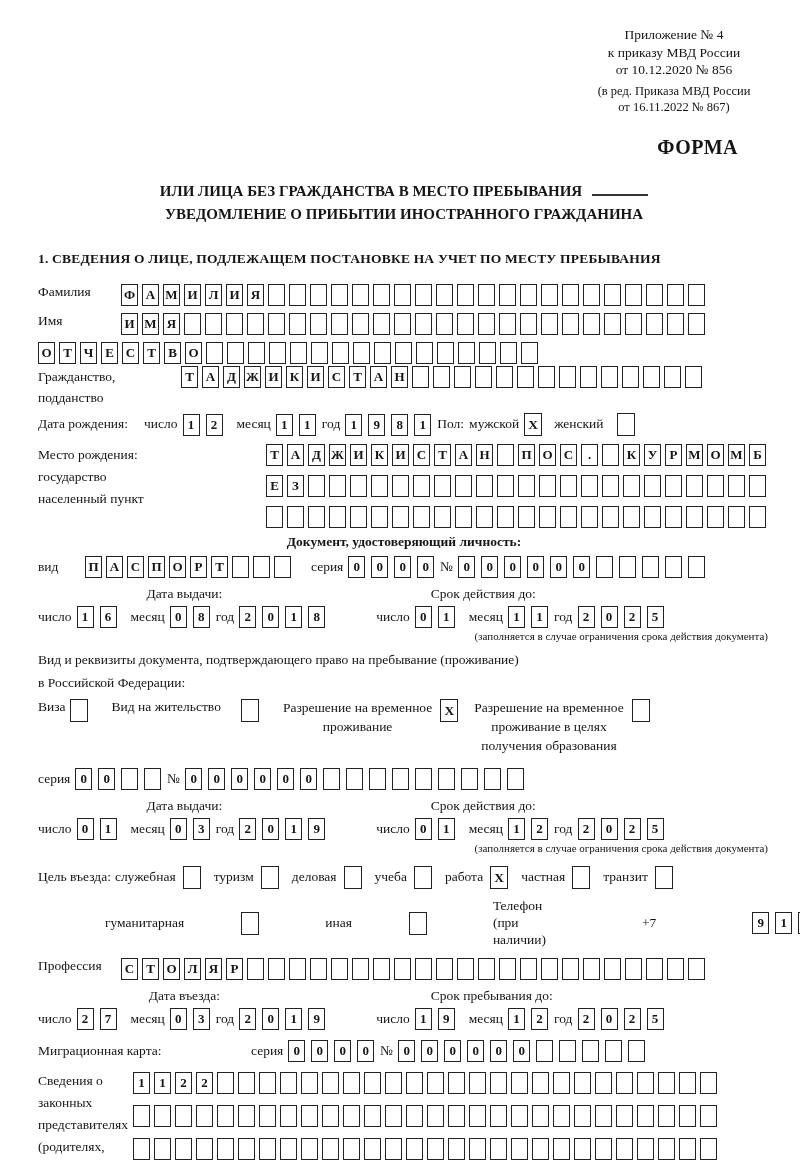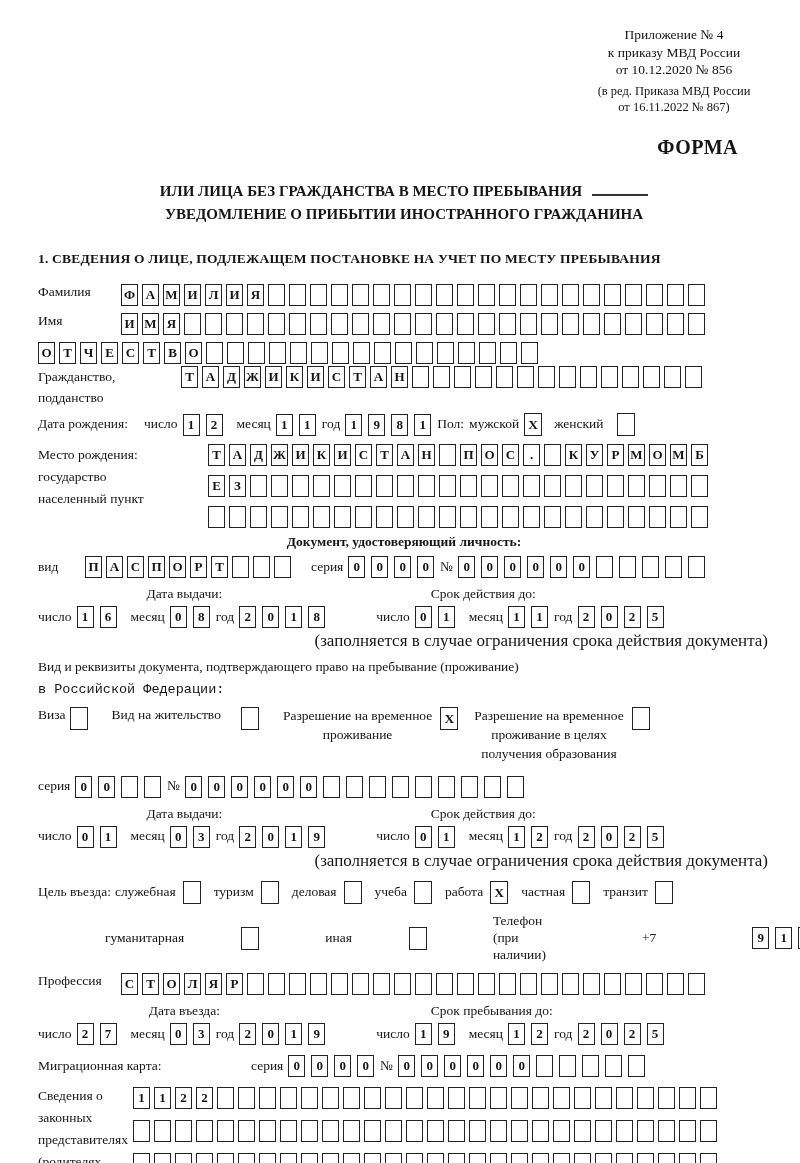--- a/index.html
+++ b/index.html
@@ -49,21 +49,21 @@
 
   .center-bold{text-align:center;font-weight:bold;margin-top:10px;}
 
   .dhead{display:flex;margin-top:8px;}
   .dhead .h1{flex:0 0 40%;text-align:center;}
   .dhead .h2{flex:1;padding-left:100px;}
   .datepair{display:flex;margin-top:3px;align-items:center;}
   .datepair .dleft{flex:0 0 40%;display:flex;align-items:center;}
   .datepair .dright{flex:1;display:flex;align-items:center;padding-left:45px;}
   .dglabel{margin-right:5px;}
-  .note-r{font-size:17px;text-align:right;padding-right:2px;margin-top:2px;}
+  .note-r{font-size:11px;text-align:right;padding-right:2px;margin-top:2px;}
 
   .opts{display:flex;align-items:flex-start;margin-top:8px;}
   .opt{display:flex;align-items:flex-start;}
   .optlines{text-align:center;line-height:1.4;}
   .opt .cbx{margin-left:8px;}
 
   .purpose{display:flex;align-items:center;flex-wrap:nowrap;margin-top:10px;}
   .purpose .cbx{margin-left:7px;margin-right:13px;}
   .purpose2{display:flex;align-items:center;margin-top:9px;padding-left:67px;gap:48px;}
   .purpose2 .cbx{margin-left:9px;margin-right:18px;}
@@ -253,21 +253,21 @@
     <span class="dglabel">Пол:</span>
     <span class="dglabel">мужской</span>
     <span class="cbx">X</span>
     <span class="sp12"></span>
     <span class="dglabel">женский</span>
     <span class="sp8"></span>
     <span class="cbx"></span>
   </div>
 
   
-  <div class="row" style="margin-top:8px;">
+  <div class="row" style="margin-top:8px;justify-content:space-between;">
     <span class="lbl w170 lblstack">
       <div>Место рождения:</div>
       <div>государство</div>
       <div>населенный пункт</div>
     </span>
     <span class="stack">
       <span class="cells">
           <span class="cell">Т</span>
           <span class="cell">А</span>
           <span class="cell">Д</span>
@@ -432,21 +432,21 @@
           <span class="cell">0</span>
           <span class="cell">2</span>
           <span class="cell">5</span>
         </span>
     </span>
   </div>
   <div class="note-r">(заполняется в случае ограничения срока действия документа)</div>
 
   
   <div style="margin-top:8px;">Вид и реквизиты документа, подтверждающего право на пребывание (проживание)</div>
-  <div style="margin-top:6px;font-family:Liberation Mono, monospace;">в Российской Федерации:</div>
+  <div style="margin-top:6px;">в Российской Федерации:</div>
 
   <div class="opts">
     <span class="opt">
       <span>Виза</span>
       <span class="cbx" style="margin-left:4px;"></span>
     </span>
     <span class="sp24"></span>
     <span class="opt">
       <span>Вид на жительство</span>
       <span class="cbx" style="margin-left:20px;"></span>

